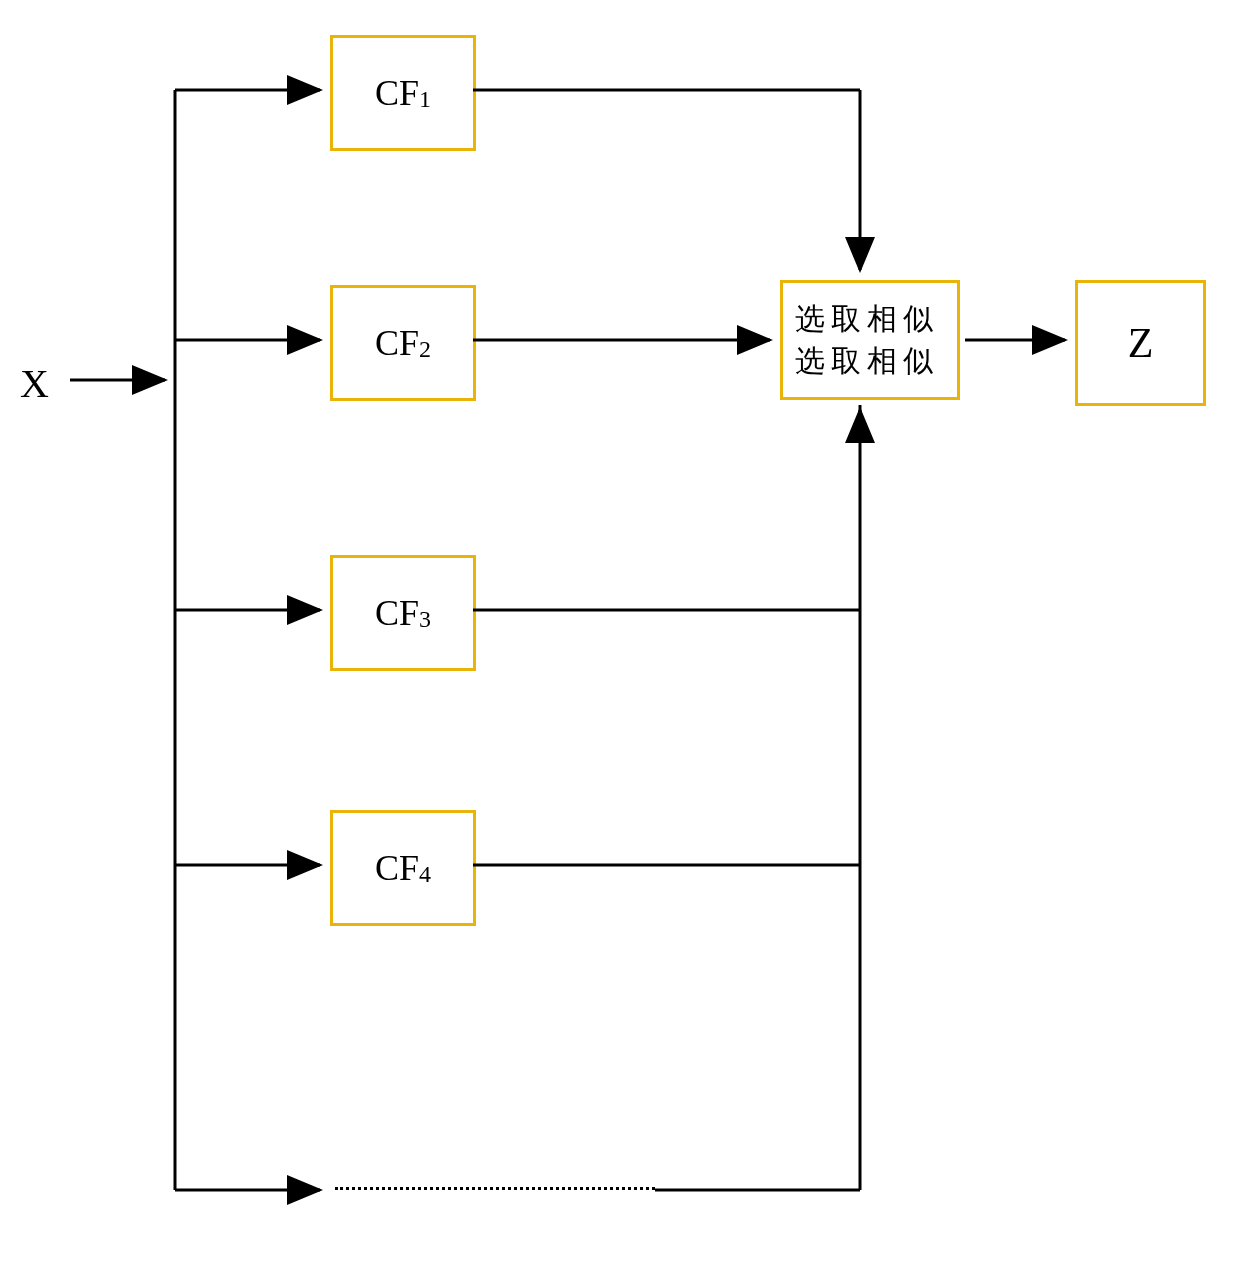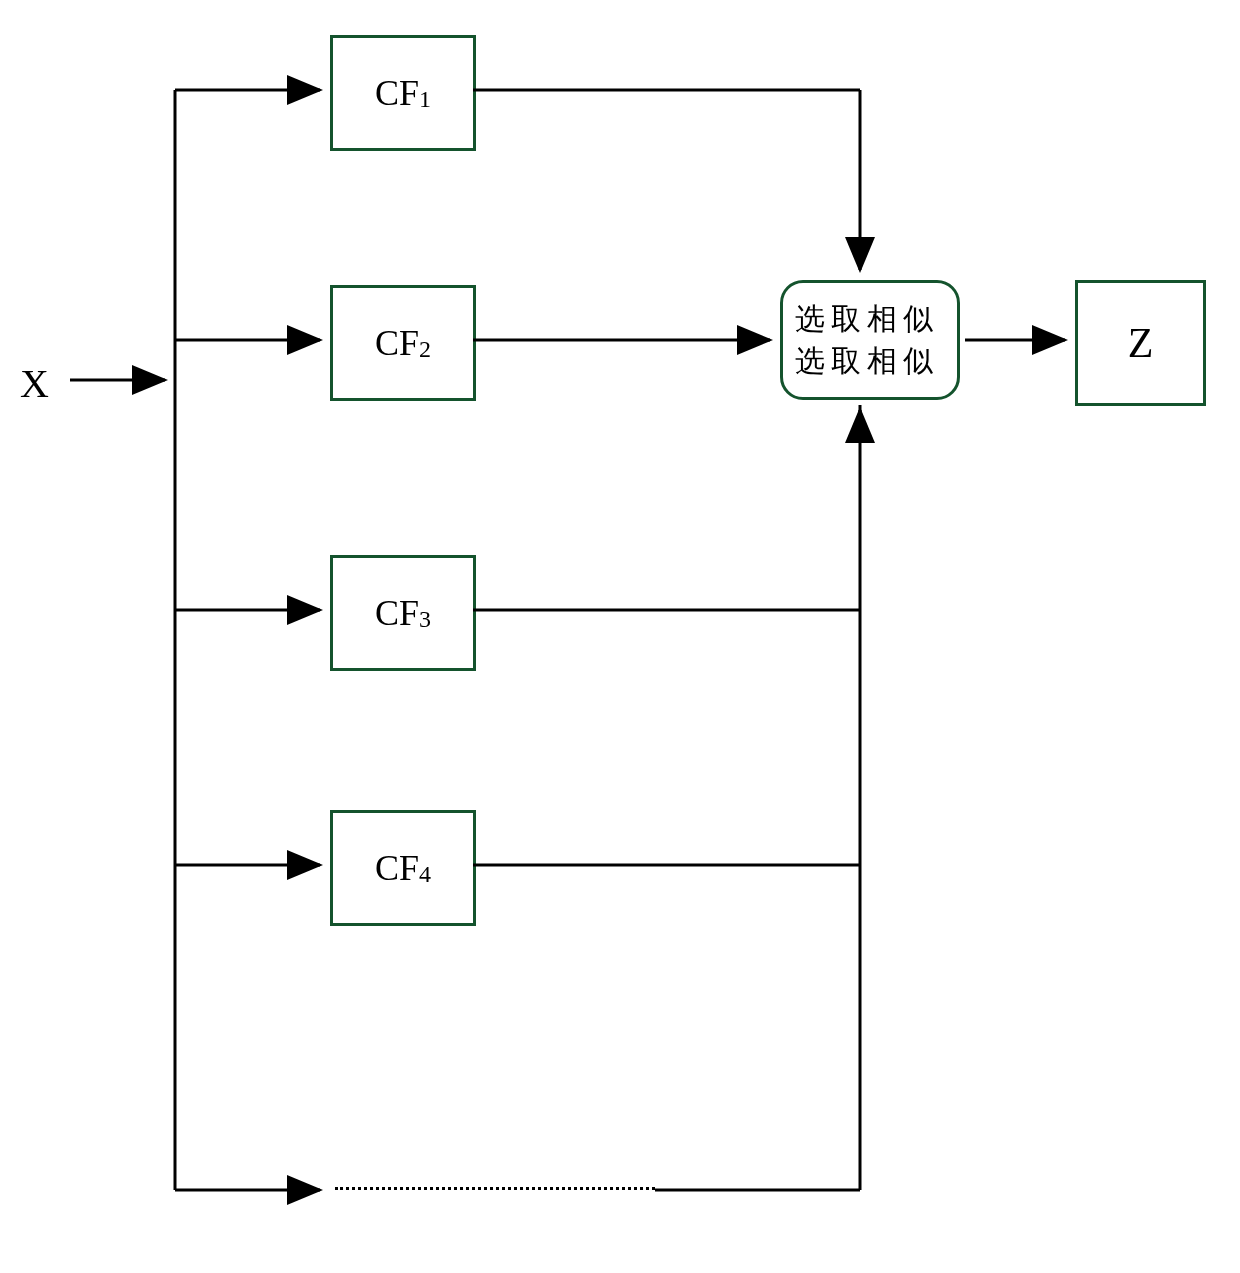--- a/index.html
+++ b/index.html
@@ -6,21 +6,21 @@
       margin: 0;
       padding: 0;
       background: white;
       font-family: "Times New Roman", serif;
       width: 1240px;
       height: 1273px;
       position: relative;
     }
     .box {
       position: absolute;
-      border: 3px solid #14532d;
+      border: 3px solid #eab308;
       background: white;
       display: flex;
       align-items: center;
       justify-content: center;
       font-size: 36px;
       font-weight: normal;
     }
     .cf-box {
       width: 140px;
       height: 110px;
@@ -84,21 +84,21 @@
 <div class="box cf-box" style="left:330px; top:555px;">
   <span>CF</span>
     <span class="sub">3</span>
 </div>
 
 <div class="box cf-box" style="left:330px; top:810px;">
   <span>CF</span>
     <span class="sub">4</span>
 </div>
 
-<div class="box selector-box" style="left:780px; top:280px;border-radius:23px;">
+<div class="box selector-box" style="left:780px; top:280px;">
   <div>选取相似</div>
   <div>选取相似</div>
 </div>
 
 <div class="box z-box" style="left:1075px; top:280px;">
   <span>Z</span>
 </div>
 
 <div class="dotted-line" style="left:335px; top:1187px; width:320px;"></div>
 

